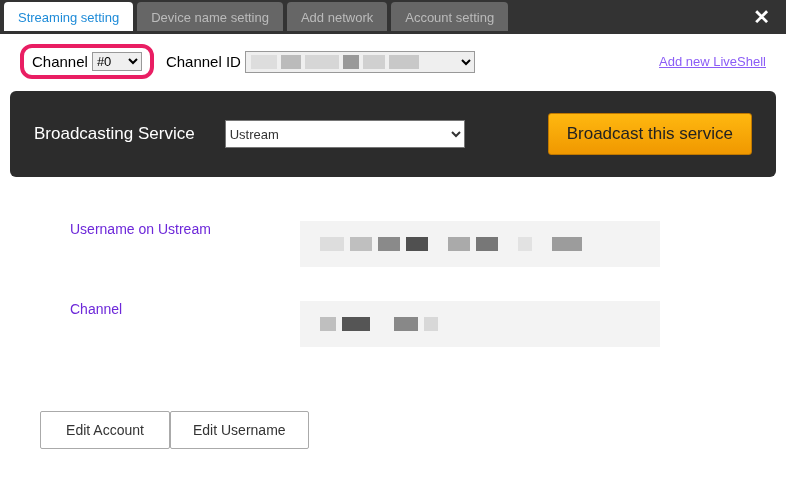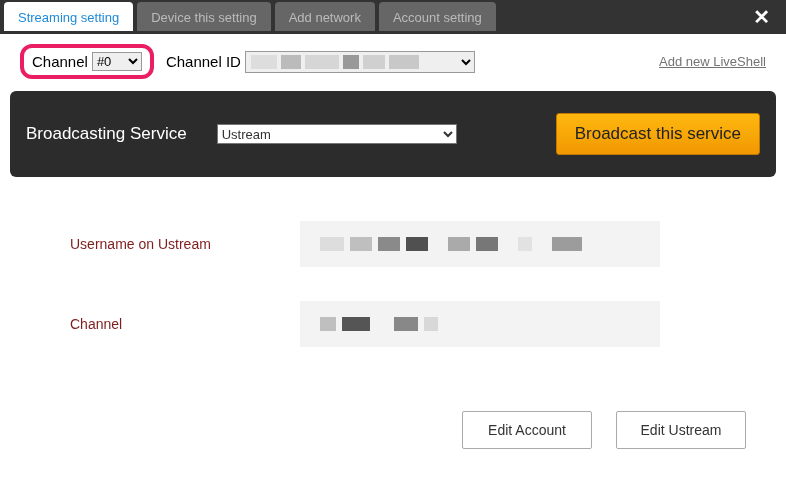--- a/index.html
+++ b/index.html
@@ -33,74 +33,74 @@
     border: 4px solid #e91e63; border-radius: 12px;
     padding: 4px 8px; display: flex; align-items: center;
     margin-right: 12px;
   }
   .channel-box select, .toprow select {
     font-size: 13px; border: 1px solid #999;
   }
   .channel-box select { margin-left: 4px; width: 50px; }
   .devid-sel { margin-left: 4px; width: 230px; height: 22px; }
   .addlink {
-    margin-left: auto; font-size: 13px; color: #737373;
+    margin-left: auto; font-size: 13px; color: #8b5cf6;
     text-decoration: underline; cursor: pointer;
   }
   .svcbar {
     margin: 6px 10px 0; background: #2c2c2c; color: #fff;
-    border-radius: 6px; padding: 22px 16px;
+    border-radius: 6px; padding: 22px 24px;
     display: flex; align-items: center;
   }
   .svcbar-label { font-size: 17px; margin-right: 30px; }
   .svcbar select {
-    width: 240px; height: 20px; font-size: 13px; color: #333;
+    width: 240px; height: 28px; font-size: 13px; color: #333;
     background: #fff;
   }
   .broadcast-btn {
     margin-left: auto; background: #f5a800;
     background: linear-gradient(#ffb810,#f09800);
     border: 1px solid #c07800; color: #222;
     padding: 10px 18px; font-size: 17px; cursor: pointer;
     border-radius: 3px;
   }
   .formarea { padding: 44px 70px 20px; }
   .formrow {
-    display: flex; align-items: center; margin-bottom: 34px;
-    font-size: 14px; color: #7f1d1d;
+    display: flex; margin-bottom: 34px;
+    font-size: 14px; color: #6d28d9;
   }
   .formrow .lbl { width: 230px; }
   .valbox {
     background: #f3f3f3; height: 46px; width: 360px;
     display: flex; align-items: center; padding: 0 20px;
     gap: 6px;
   }
   .blur { height: 14px; background: #ccc; }
   .actions {
-    display: flex; justify-content: flex-end; gap: 24px;
+    display: flex; justify-content: flex-start; 
     padding: 10px 40px;
   }
   .actions button {
     background: #fff; border: 1px solid #aaa; padding: 10px 22px;
     font-size: 14px; cursor: pointer; border-radius: 2px;
     color: #333; min-width: 130px;
   }
   .devid-blur {
     display:inline-flex; gap:4px; height:12px; align-items:center;
     position:absolute; pointer-events:none; margin-left:6px;
   }
 </style>
 </head>
 <body>
 
 <div class="modal">
 
   <div class="tabbar">
     <div class="tab active">Streaming setting</div>
-    <div class="tab">Device this setting</div>
+    <div class="tab">Device name setting</div>
     <div class="tab">Add network</div>
     <div class="tab">Account setting</div>
     <div class="close-btn">✕</div>
   </div>
 
   <div class="toprow">
     <div class="channel-box">
       <span>Channel</span>
       <select>
         <option>#0</option>
@@ -155,16 +155,16 @@
         <span class="blur" style="width:28px;background:#555"></span>
         <span style="width:12px"></span>
         <span class="blur" style="width:24px;background:#888"></span>
         <span class="blur" style="width:14px;background:#d8d8d8"></span>
       </div>
     </div>
   </div>
 
   <div class="actions">
     <button>Edit Account</button>
-    <button>Edit Ustream</button>
+    <button>Edit Username</button>
   </div>
 
 </div>
 
 </body></html>

